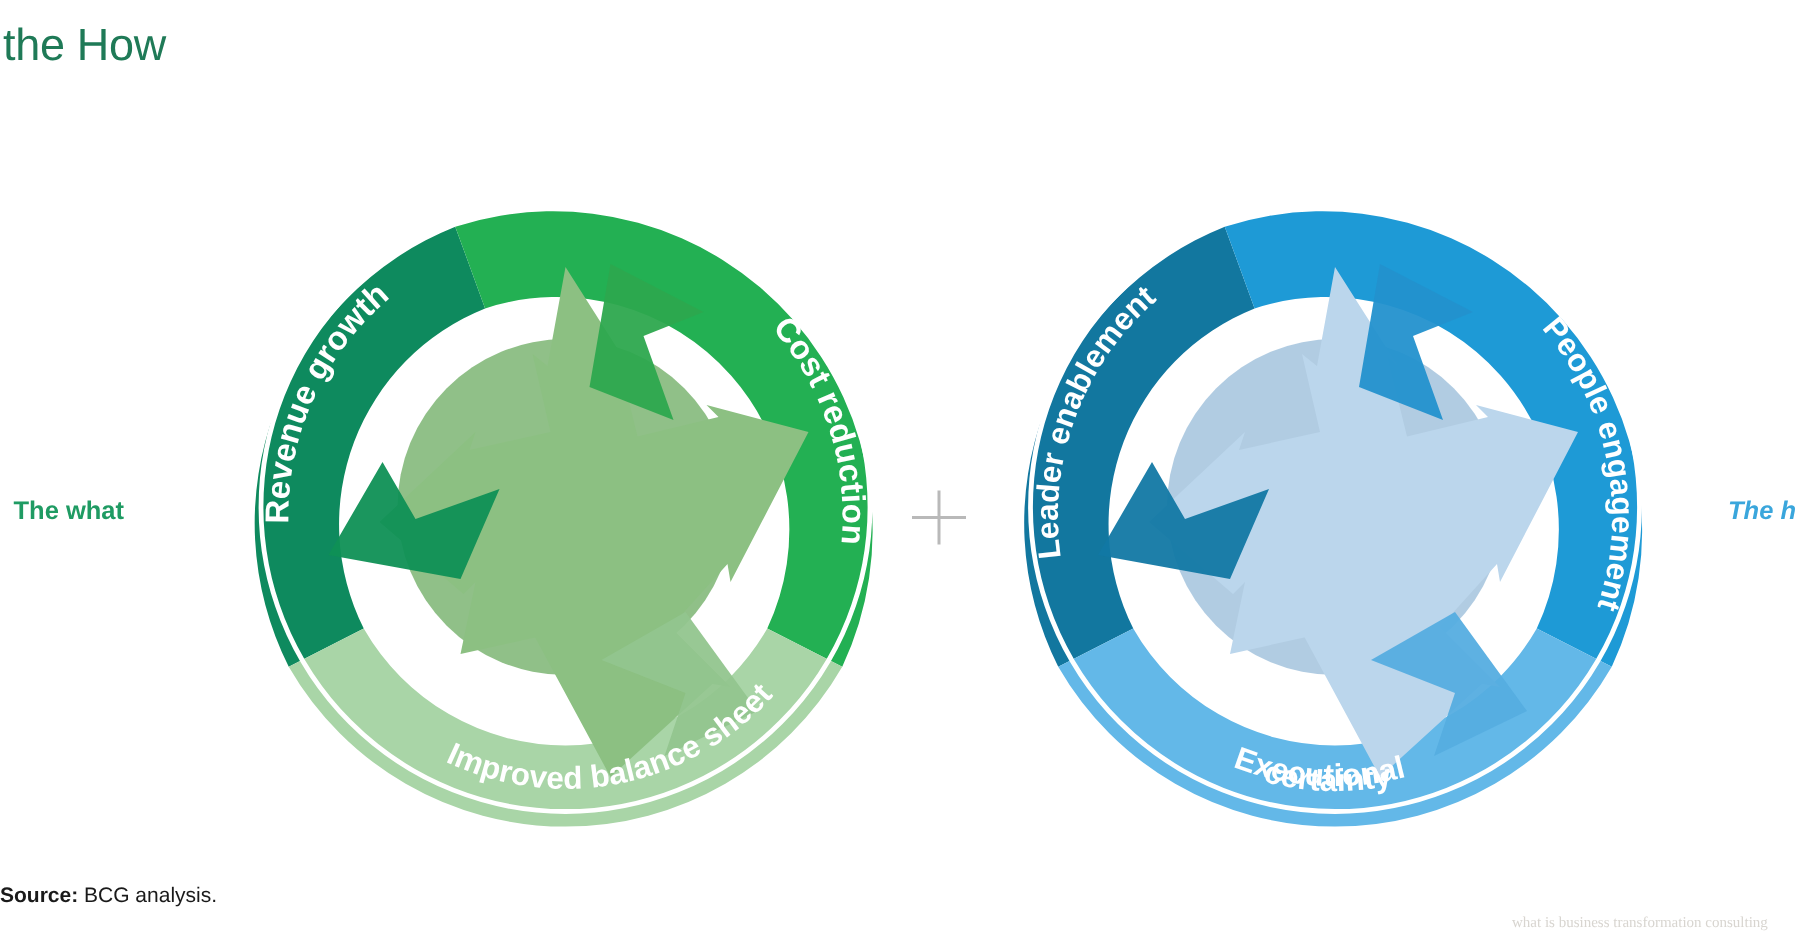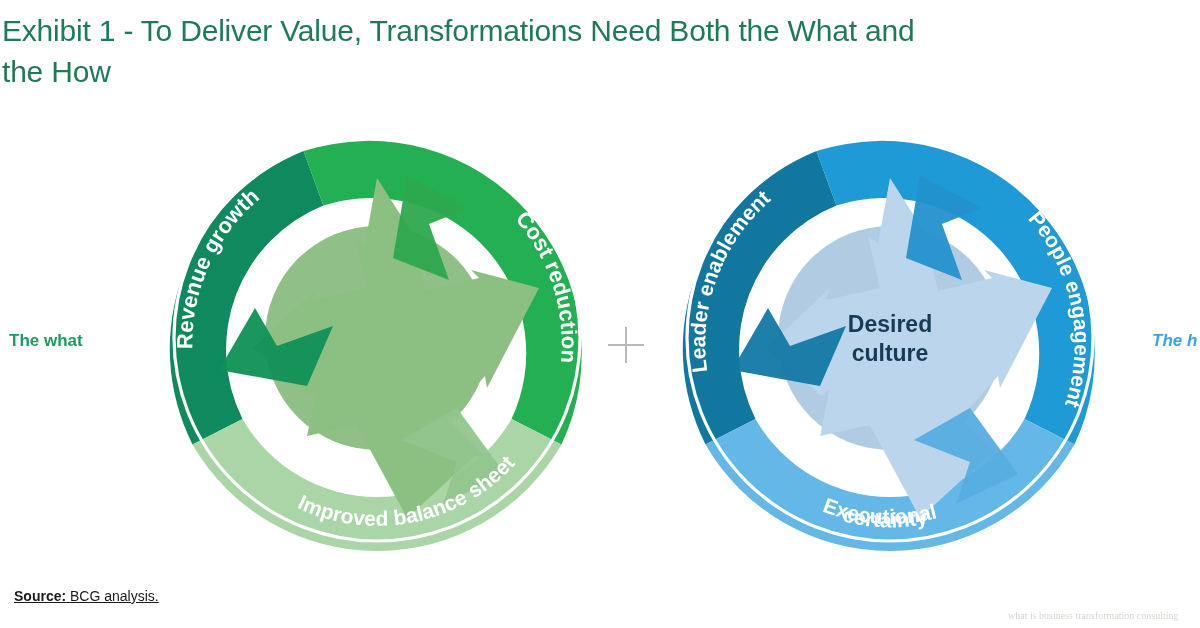--- a/index.html
+++ b/index.html
@@ -84,44 +84,42 @@
     color: #1C5B2A;
   }
   #center-right {
     top: 192px;
     color: #173A56;
   }
 
   
   #source {
     position: absolute;
-    left: 14px; top: 588px;
+    left: 0; top: 588px;
     font-size: 14px;
     color: #1A1A1A;
-    text-decoration: underline;
   }
   #source b { font-weight: 700; }
   #source span.txt { font-weight: 400; }
 
   #watermark {
     position: absolute;
     left: 1008px; top: 610px;
     font-size: 10px;
     color: #d8d5d0;
     font-family: "Liberation Serif", serif;
     white-space: nowrap;
   }
 </style>
 </head>
 <body>
 
 <div id="page">
 
   <div id="title">
-    <span>Exhibit 1 - To Deliver Value, Transformations Need Both the What and</span>
     <span class="ln2">the How</span>
   </div>
 
   <div class="side-caption" id="caption-what">The what</div>
 
   <div class="side-caption" id="caption-how">The h</div>
 
   <div id="plus">
     <div class="bar h"></div>
     <div class="bar v"></div>
@@ -282,24 +280,20 @@
         <textPath href="#R-arc-tr" startOffset="20%">People engagement</textPath>
       </text>
       <text font-size="21" font-weight="700" fill="#ffffff" font-family="Liberation Sans, sans-serif">
         <textPath href="#R-arc-b" startOffset="30%">Executional</textPath>
       </text>
       <text font-size="21" font-weight="700" fill="#ffffff" font-family="Liberation Sans, sans-serif">
         <textPath href="#R-arc-b2" startOffset="32%">certainty</textPath>
       </text>
     </svg>
 
-    <div class="center-label" id="center-right">
-      <div>Desired</div>
-      <div>culture</div>
-    </div>
   </div>
 
   <div id="source">
     <b>Source:</b><span class="txt"> BCG analysis.</span>
   </div>
 
   <div id="watermark">what is business transformation consulting</div>
 
 </div>
 

